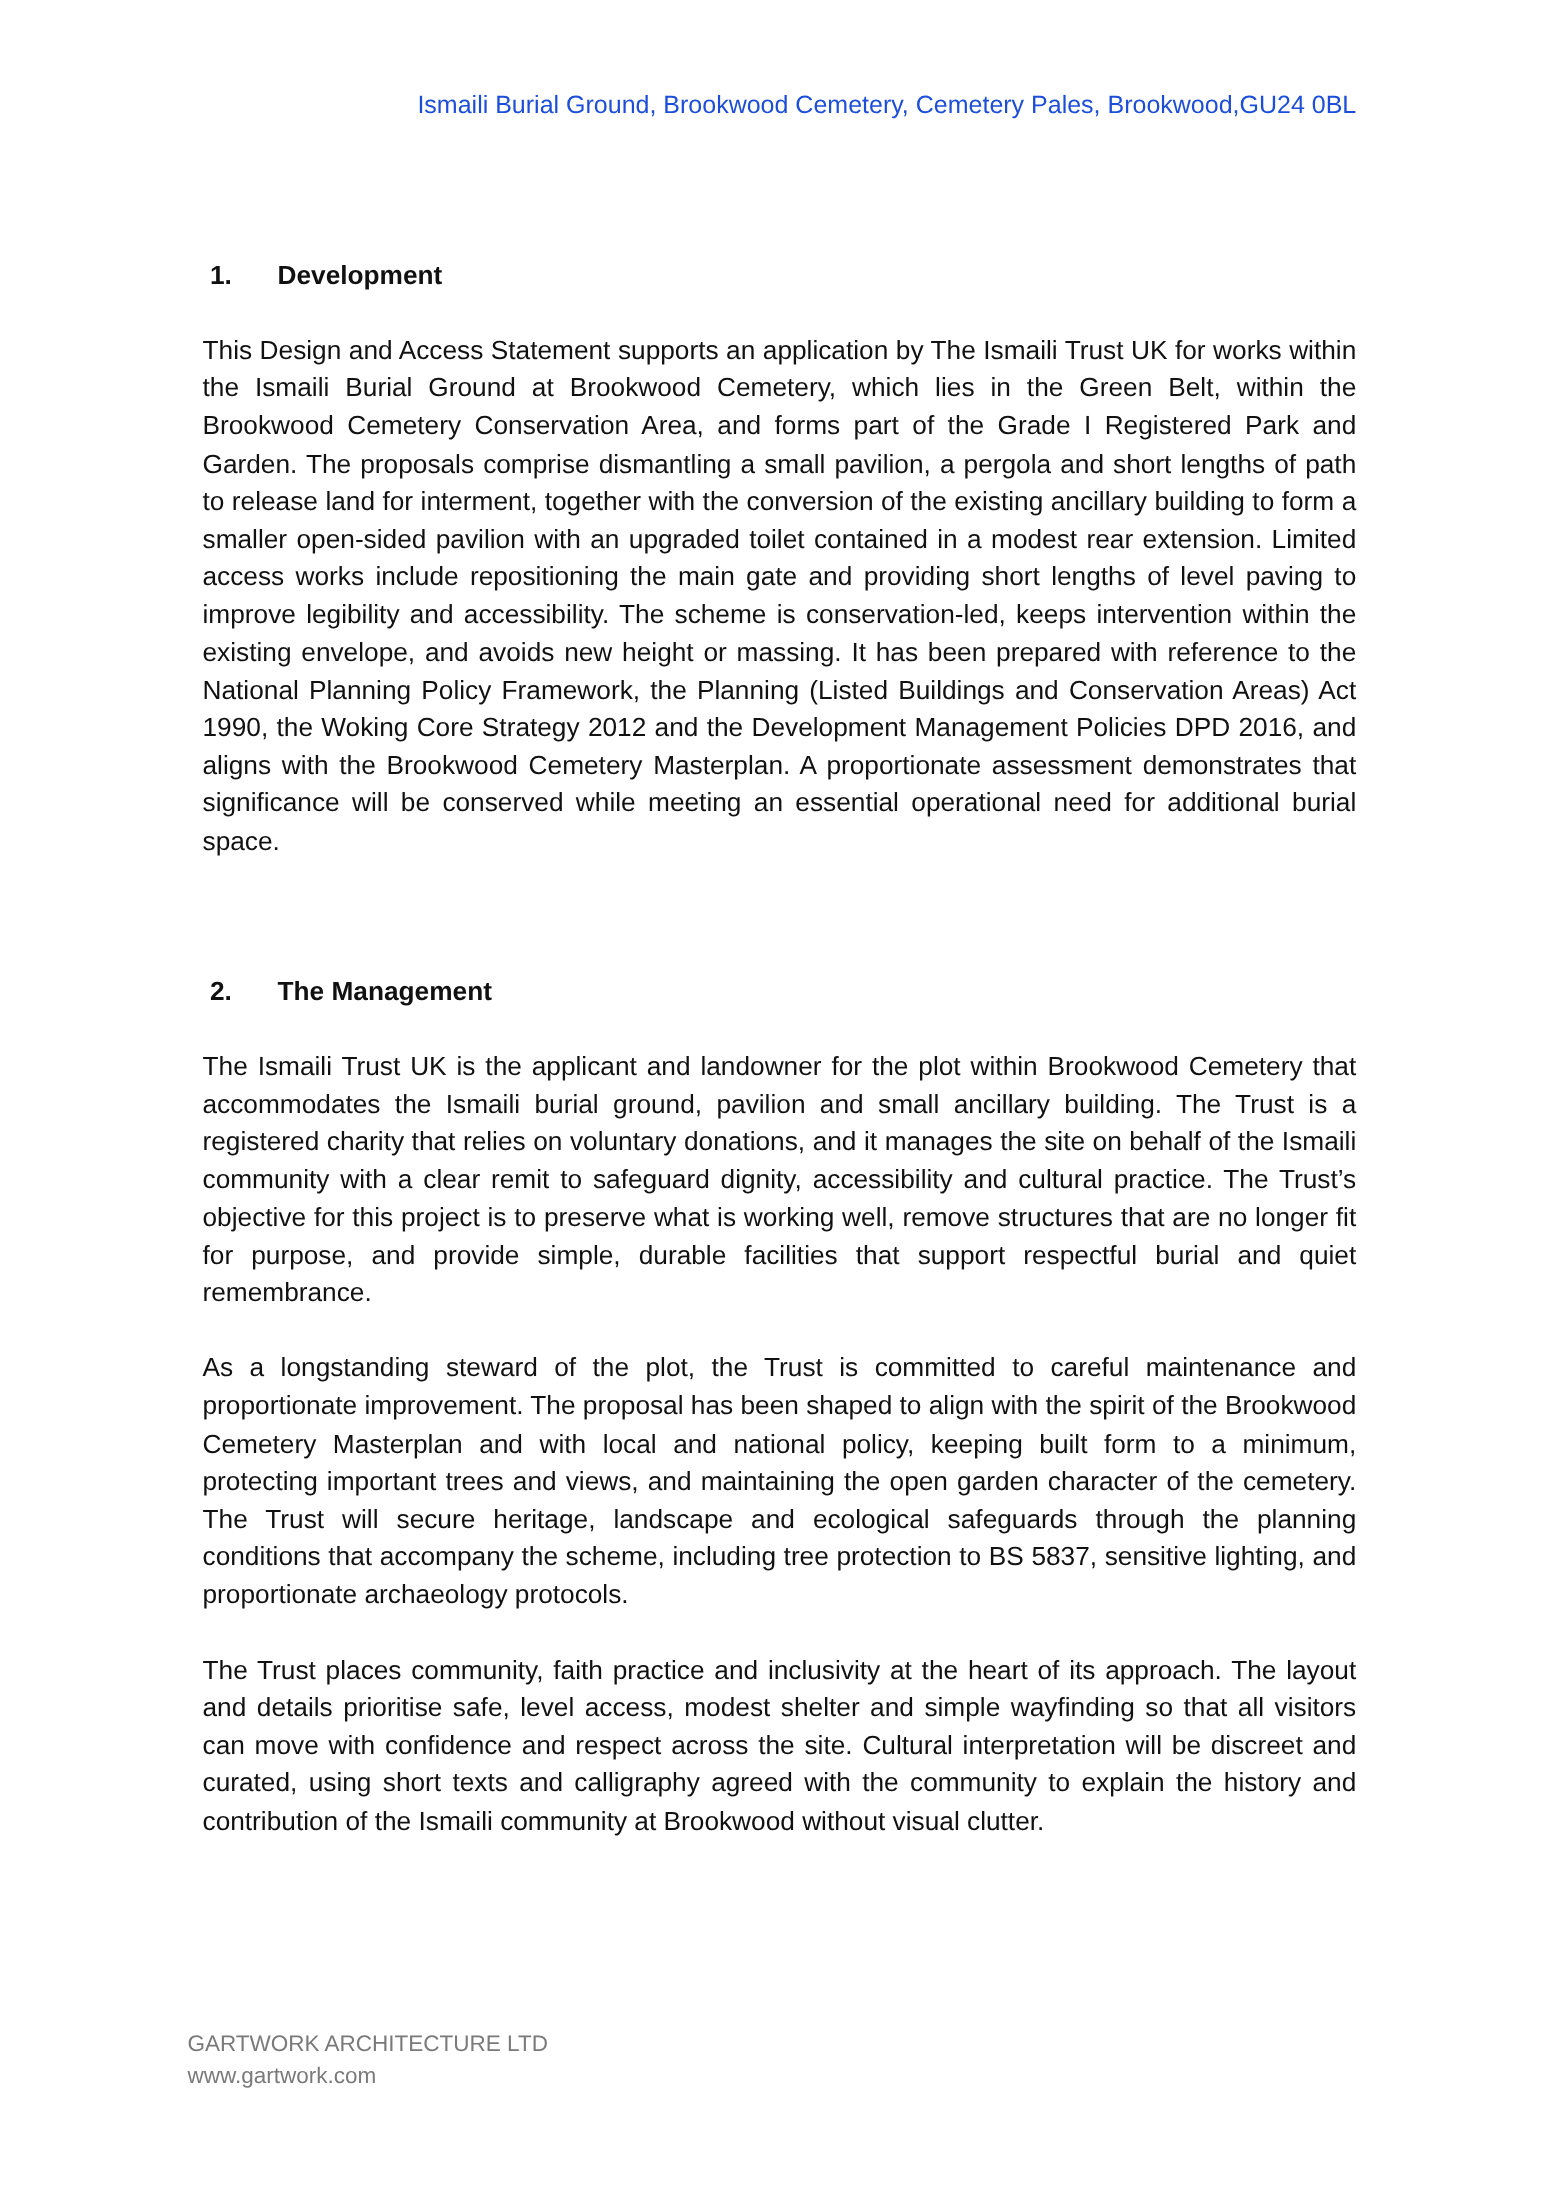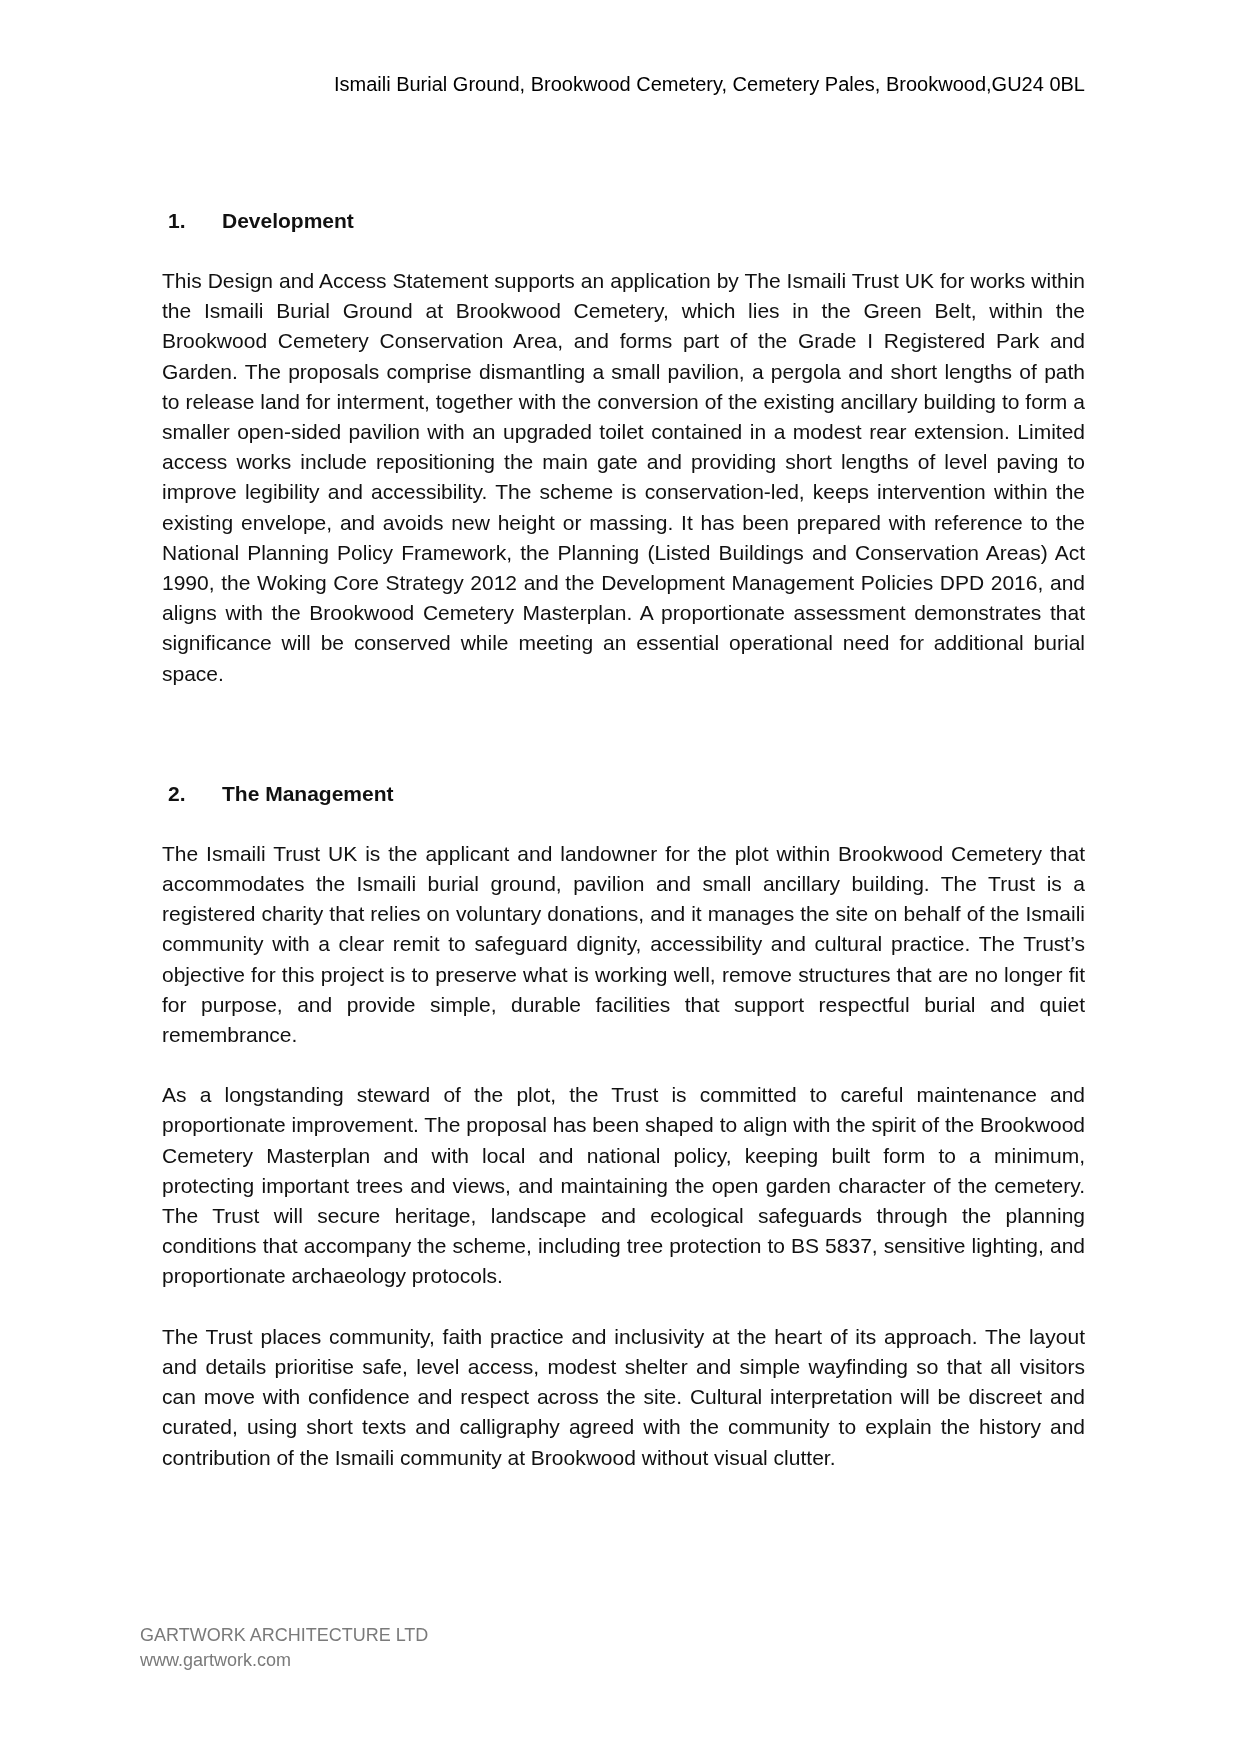--- a/index.html
+++ b/index.html
@@ -1,25 +1,25 @@
 <!DOCTYPE html>
 <html><head>
 <meta charset="utf-8">
 <style>
   html, body { margin: 0; padding: 0; background: #ffffff; }
   body { width: 1242px; height: 1755px; position: relative; overflow: hidden;
          font-family: "Liberation Sans", sans-serif; color: #111111; }
   .page-header { position: absolute; top: 70px; right: 157px; text-align: right;
-                 color: #000000; font-size: 20px; line-height: 29px; }
+                 color: #1d4ed8; font-size: 20px; line-height: 29px; }
   .content { position: absolute; left: 150px; top: 206px; width: 935px; }
   .section-heading { font-weight: bold; font-size: 21px; line-height: 30px; margin: 0 0 30px 0; display: flex; }
   .section-heading .num { width: 54px; padding-left: 18px; box-sizing: content-box; }
   .para { font-size: 21px; line-height: 30.2px; text-align: justify; margin: 0 0 30px 12px; }
   .gap-section { height: 60px; }
-  .page-footer { position: absolute; left: 140px; top: 1623px; color: #7a7a7a;
+  .page-footer { position: absolute; left: 150px; top: 1623px; color: #7a7a7a;
                  font-size: 18px; line-height: 25px; }
 </style>
 </head>
 <body>
 
 <div class="page-header">
   <div>Ismaili Burial Ground, Brookwood Cemetery, Cemetery Pales, Brookwood,GU24 0BL</div>
 </div>
 
 <div class="content">

